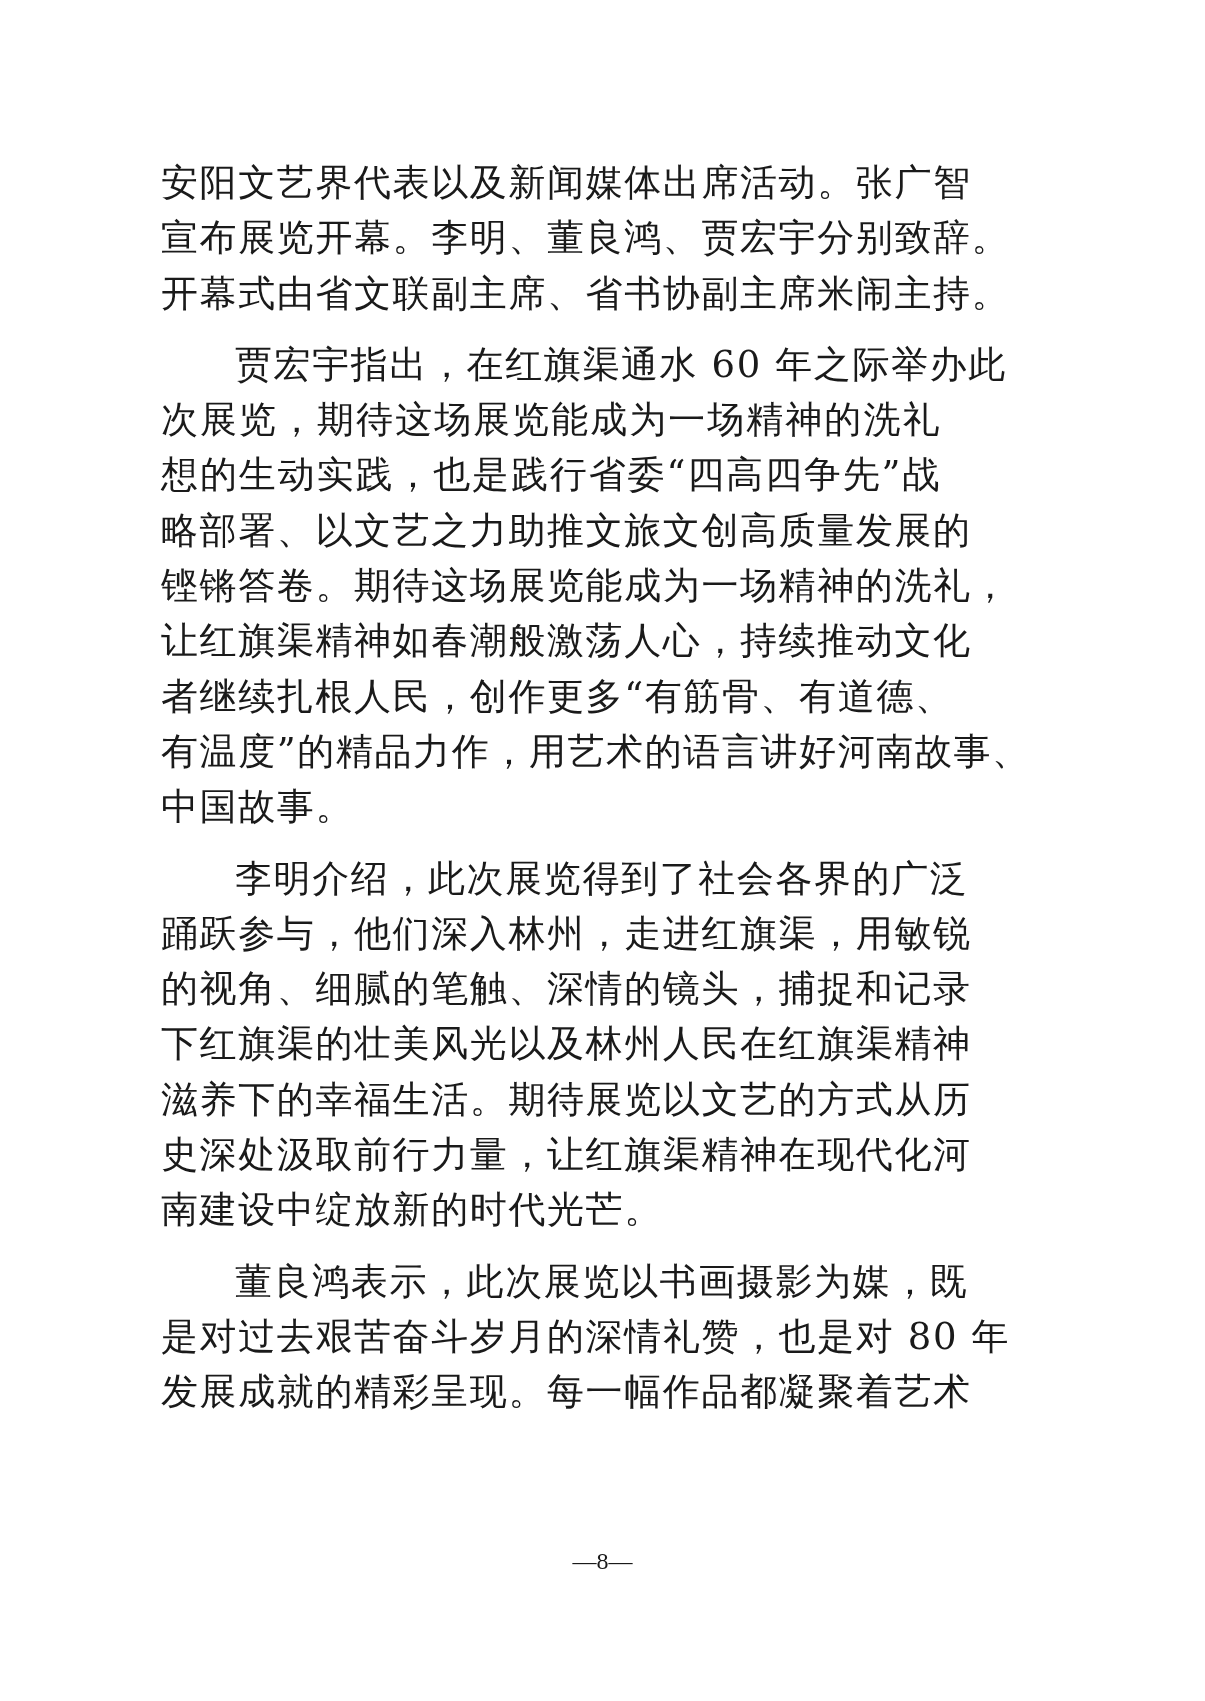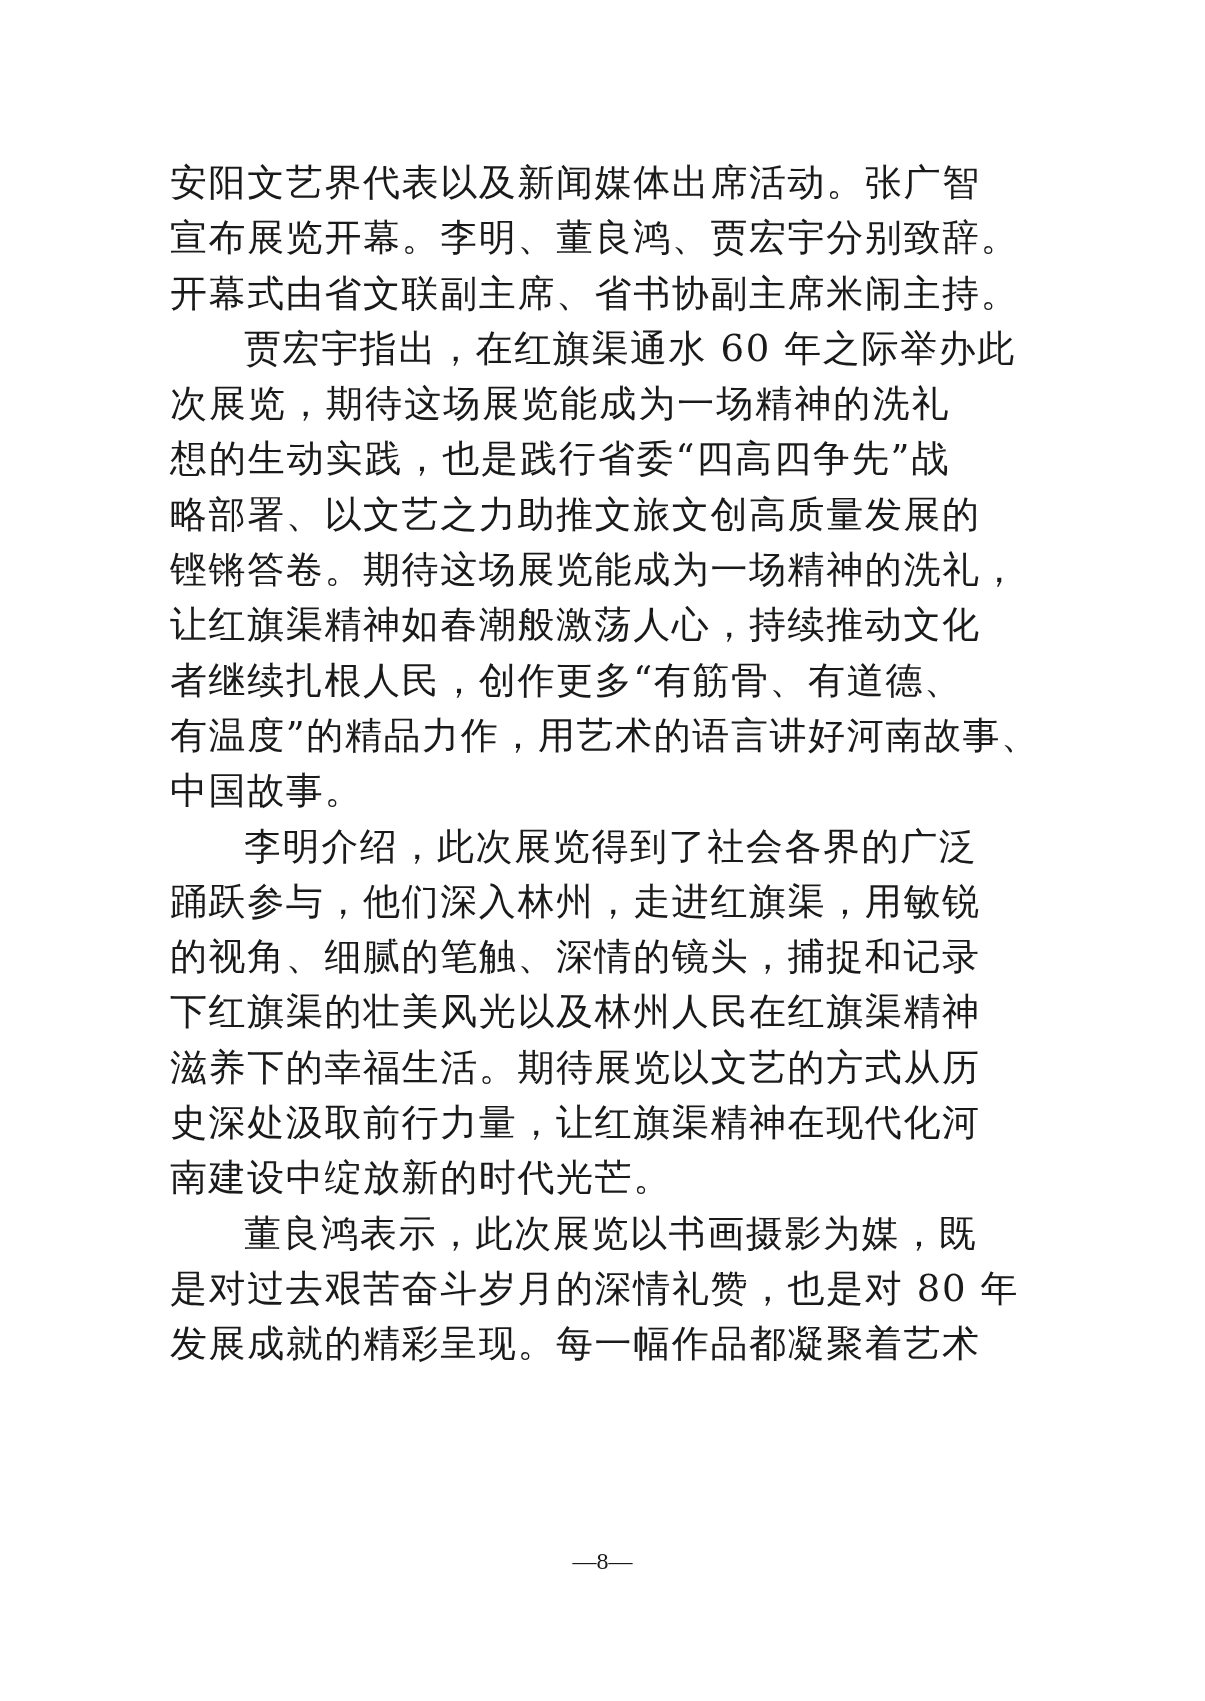--- a/index.html
+++ b/index.html
@@ -3,40 +3,40 @@
 <meta charset="utf-8">
 <style>
   html, body { margin: 0; padding: 0; background: #ffffff; }
   body { width: 1205px; height: 1701px; position: relative; overflow: hidden; }
   .page {
     position: absolute; left: 0; top: 0; width: 1205px; height: 1701px;
     background: #ffffff;
   }
   .body-text {
     position: absolute;
-    left: 170px;
+    left: 161px;
     top: 155px;
     width: 780px;
     font-family: "DejaVu Serif", "Liberation Serif", serif;
     font-size: 37px;
     color: #1a1a1a;
     line-height: 55.3px;
     letter-spacing: 1.6px;
   }
   .line {
     display: block;
     white-space: nowrap;
     height: 55.3px;
     text-align: justify;
     text-align-last: justify;
   }
   .line.last {
     text-align-last: left;
   }
-  .line.indent { padding-left: 74px; }
+  .line.indent { padding-left: 74px; margin-top: 16px; }
   .page-number {
     position: absolute;
     left: 0; width: 1205px;
     top: 1548px;
     text-align: center;
     font-family: "Liberation Serif", "DejaVu Serif", serif;
     font-size: 24px;
     color: #1a1a1a;
   }
 </style>

